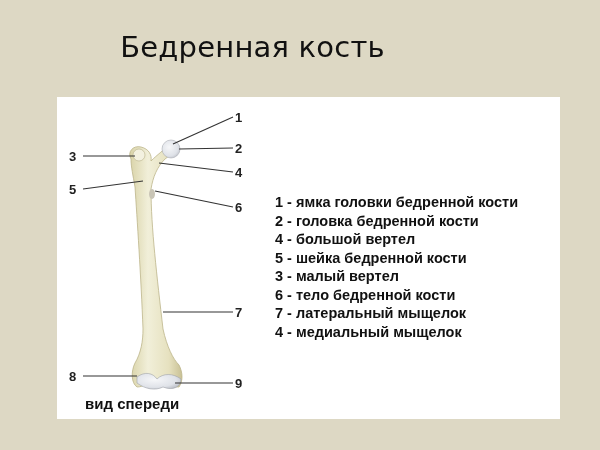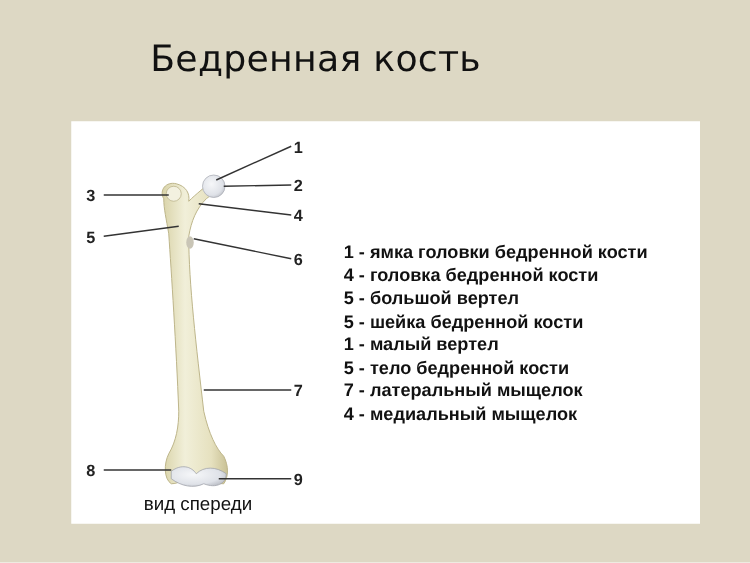--- a/index.html
+++ b/index.html
@@ -19,22 +19,22 @@
     position: absolute; left: 57px; top: 97px;
     width: 503px; height: 322px;
     background: #ffffff;
   }
   .diagram { position: absolute; left: 0; top: 0; }
   .num {
     position: absolute; font-family: "Liberation Sans", sans-serif;
     font-weight: bold; font-size: 13px; color: #222;
   }
   .caption {
-    position: absolute; left: 58px; top: 298px;
-    font-weight: normal; font-size: 15px; color: #111;
+    position: absolute; left: 28px; top: 298px;
+    font-weight: bold; font-size: 15px; color: #111;
   }
   .legend {
     position: absolute; left: 202px; top: 80px;
     margin: 16px; padding: 0; list-style: none;
   }
   .legend li {
     font-weight: bold; font-size: 14.5px; color: #111;
     line-height: 18.5px; white-space: nowrap;
   }
 </style>
@@ -106,21 +106,21 @@
   <span class="num" style="left:12px;top:85px">5</span>
   <span class="num" style="left:178px;top:103px">6</span>
   <span class="num" style="left:178px;top:208px">7</span>
   <span class="num" style="left:12px;top:272px">8</span>
   <span class="num" style="left:178px;top:279px">9</span>
 
   <div class="caption">вид спереди</div>
 
   <ul class="legend">
     <li>1 - ямка головки бедренной кости</li>
-    <li>4 - головка бедренной кости</li>
-    <li>5 - большой вертел</li>
+    <li>2 - головка бедренной кости</li>
+    <li>4 - большой вертел</li>
     <li>5 - шейка бедренной кости</li>
-    <li>1 - малый вертел</li>
-    <li>5 - тело бедренной кости</li>
+    <li>3 - малый вертел</li>
+    <li>6 - тело бедренной кости</li>
     <li>7 - латеральный мыщелок</li>
     <li>4 - медиальный мыщелок</li>
   </ul>
 </div>
 
 </body></html>

